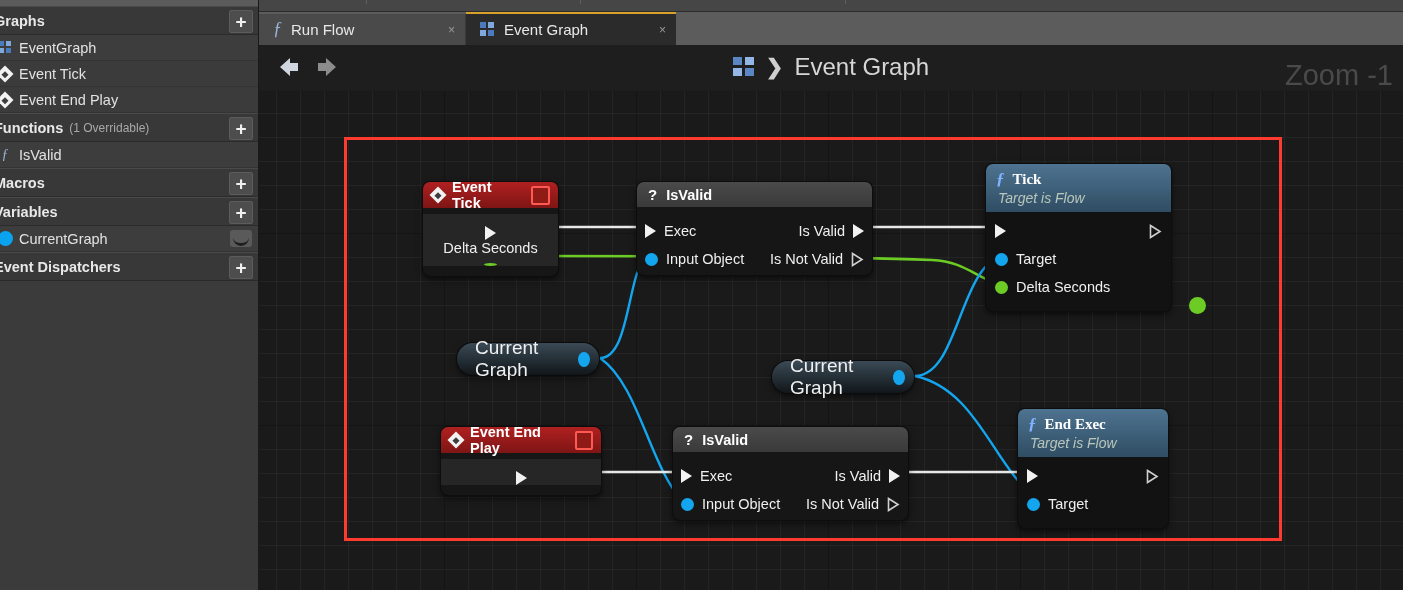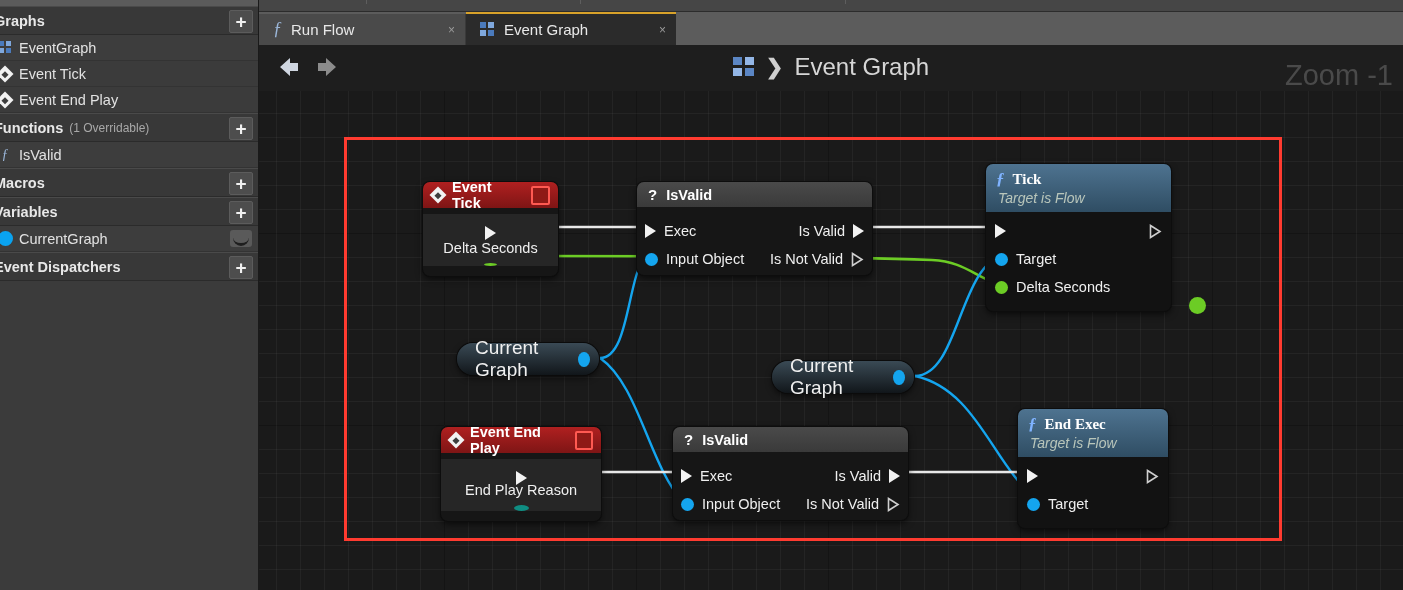--- a/index.html
+++ b/index.html
@@ -482,24 +482,20 @@
                 <i></i>
               </span>
             </span>
           <span class="t">Event End Play</span>
           <span class="stopbtn"></span>
         </div>
         <div class="body">
           <div class="pinrow right">
             <span class="exec-pin"></span>
           </div>
-          <div class="pinrow right">
-            <span class="pinlabel">End Play Reason</span>
-            <span class="dot teal-hollow"></span>
-          </div>
         </div>
       </div>
 
       <div class="node isvalid" style="left:414px;top:382px;">
         <div class="title">
           <span class="q">?</span>
           <span class="t">IsValid</span>
         </div>
         <div class="iv-body">
           <div class="iv-row">

